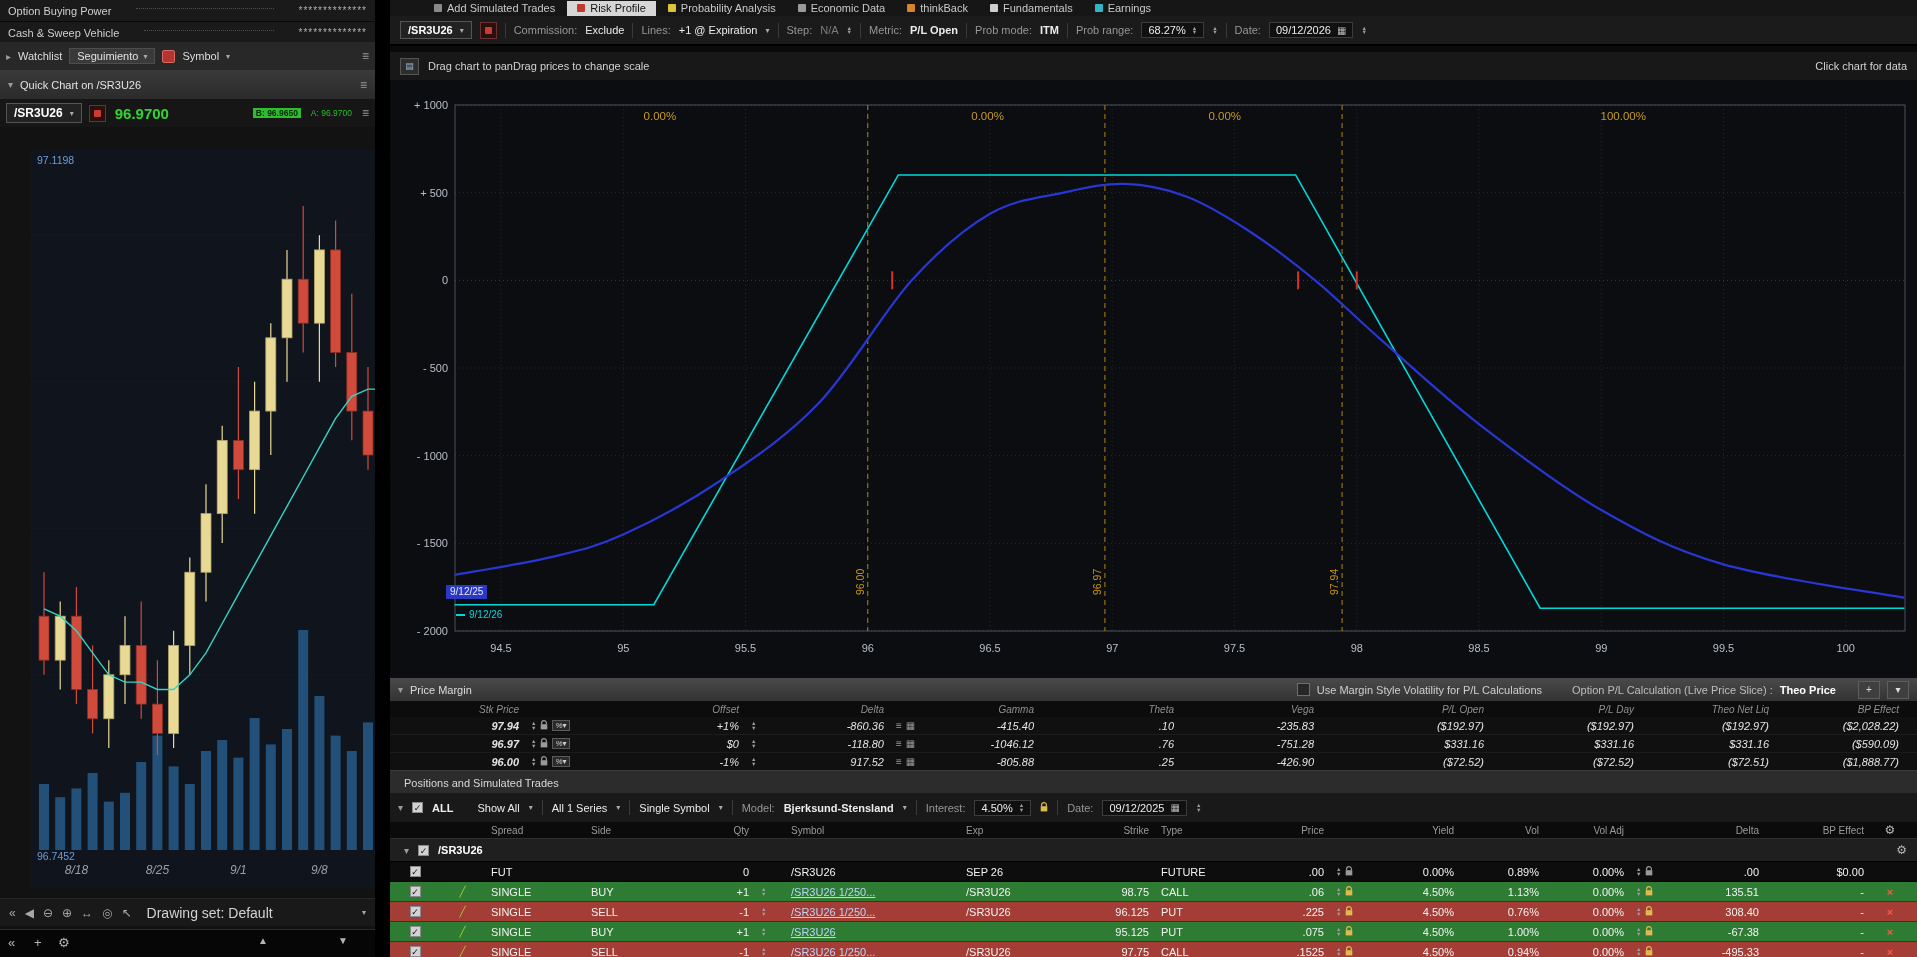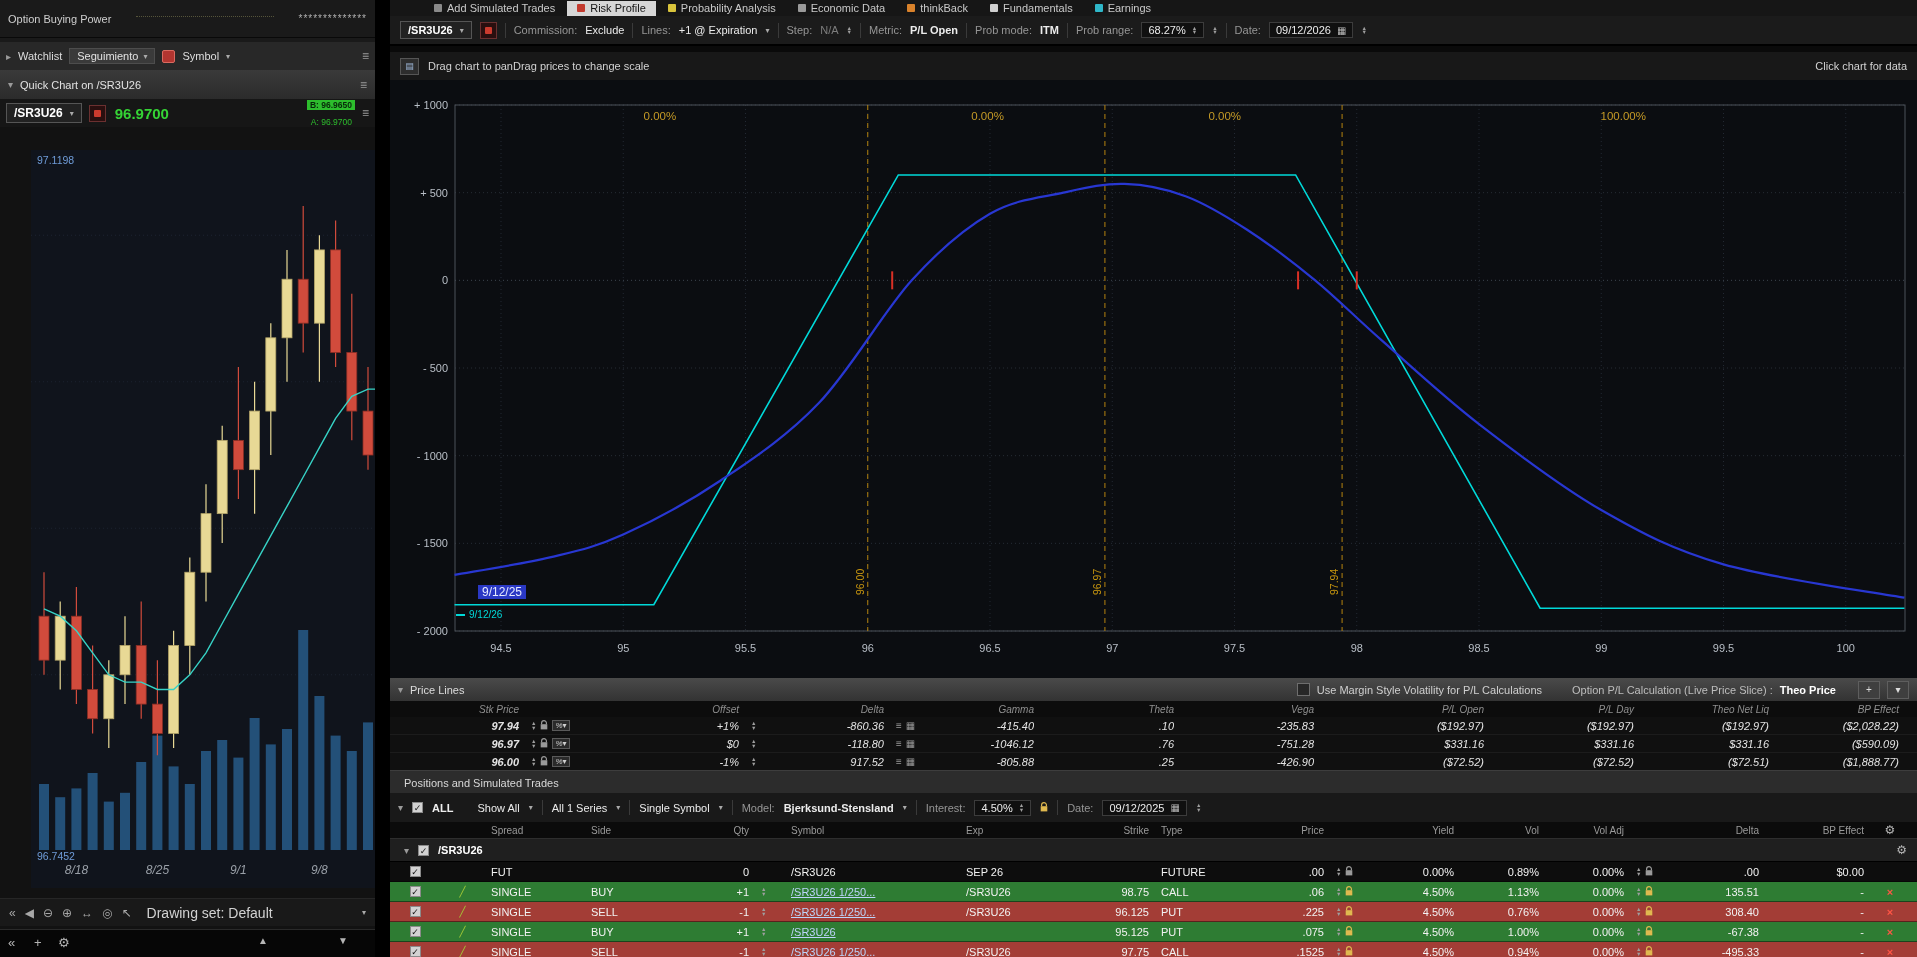--- a/index.html
+++ b/index.html
@@ -8,42 +8,42 @@
        -webkit-font-smoothing:antialiased;}
   .flex1{flex:1;}
   .burger{color:#9a9a9a;font-size:12px;cursor:pointer;}
   .dd{font-size:8px;color:#aaa;}
   .spin{display:inline-flex;flex-direction:column;justify-content:center;line-height:4.5px;font-size:5.5px;color:#9f9f9f;}
   .vsep{width:1px;height:15px;background:#3a3a3a;}
   .cb{width:11px;height:11px;background:#d2d2d2;border:1px solid #8a8a8a;color:#151515;
       font-size:9px;line-height:10px;text-align:center;font-weight:bold;box-sizing:border-box;}
   
   .left{position:absolute;left:0;top:0;width:375px;height:957px;background:#121212;}
-  .acct-row{height:21px;display:flex;align-items:center;padding:8px 8px;background:#1a1a1a;
+  .acct-row{height:21px;display:flex;align-items:center;padding:0 8px;background:#1a1a1a;
             border-bottom:1px solid #090909;font-size:11px;color:#cfcfcf;gap:19px;}
   .leader{flex:1;border-bottom:1px dotted #55543a;margin:0 6px 4px;}
   .acct-val{color:#b0b0b0;letter-spacing:1px;font-size:10px;}
   .wlbar{position:absolute;top:42px;left:0;right:0;height:28px;background:#282828;display:flex;
          align-items:center;padding:0 6px;gap:7px;font-size:11px;border-bottom:1px solid #0a0a0a;}
   .chev{color:#9a9a9a;font-size:10px;}
   .wl-tab{background:#3a3a3a;border:1px solid #4d4d4d;padding:1px 7px;display:flex;gap:5px;
           align-items:center;color:#e2e2e2;}
   .red-ico{width:11px;height:11px;background:#b23530;border:1px solid #d96a60;border-radius:2px;}
   .qcbar{position:absolute;top:70px;left:0;right:0;height:29px;background:linear-gradient(#3a3a3a,#2b2b2b);
          display:flex;align-items:center;gap:7px;padding:0 8px;font-size:11px;color:#e2e2e2;
          border-bottom:1px solid #080808;}
   .symrow{position:absolute;top:99px;left:0;right:0;height:28px;background:#161616;display:flex;
           align-items:center;gap:7px;padding:0 6px;}
   .symdd{background:#222;border:1px solid #555;padding:2px 7px;font-size:12px;font-weight:bold;
          color:#fff;display:flex;align-items:center;gap:7px;}
   .alert-btn{width:15px;height:15px;background:#2a0f0f;border:1px solid #6b3030;display:flex;
              align-items:center;justify-content:center;}
   .alert-dot{width:7px;height:7px;background:#cc3b2e;border-radius:1px;}
   .last{color:#35d435;font-weight:bold;font-size:15px;margin-left:2px;}
-  .ba{display:flex;flex-direction:column;align-items:flex-end;gap:7px;margin-left:auto;}
+  .ba{display:flex;flex-direction:row;align-items:flex-end;gap:7px;margin-left:auto;}
   .bid{background:#2dbd2d;color:#07290a;font-size:8.5px;padding:0 3px;font-weight:bold;}
   .ask{color:#2dbd2d;font-size:8.5px;padding:0 3px;}
   .descrow{position:absolute;top:127px;left:0;right:0;height:23px;background:#131313;display:flex;
            align-items:center;gap:3px;padding:0 4px;font-size:10.5px;}
   .chipA{background:#e6e6e6;color:#141414;font-weight:bold;padding:1px 6px;}
   .chip{background:#262626;color:#b9b9b9;padding:1px 6px;}
   .candle-area{position:absolute;top:150px;left:0;width:375px;height:738px;background:#10141c;margin-left:31px;}
   #candle-svg{position:absolute;left:0;top:0;width:375px;height:710px;}
   .hl{position:absolute;left:6px;top:4px;color:#6f9cd8;font-size:10.5px;}
   .ll{position:absolute;left:6px;top:700px;color:#6f9cd8;font-size:10.5px;}
@@ -70,21 +70,21 @@
   .bold{font-weight:bold;}
   .sunk{background:#101010;border:1px solid #3c3c3c;padding:1px 6px;color:#ececec;display:flex;
         align-items:center;gap:6px;}
   .cal{font-size:10px;color:#b9b9b9;}
   .hintbar{position:absolute;top:52px;left:0;right:0;height:28px;background:#181818;display:flex;
            align-items:center;gap:9px;padding:0 10px;font-size:11px;color:#d2d2d2;}
   .hint-ico{width:17px;height:15px;background:#2d2d2d;border:1px solid #555;color:#9db7d8;font-size:9px;
             display:flex;align-items:center;justify-content:center;}
   .riskchart{position:absolute;top:80px;left:0;width:1527px;height:598px;background:#0b0d11;text-align:center;}
   #risk-svg{position:absolute;inset:0;width:1527px;height:598px;}
-  .legendA{position:absolute;left:88px;top:505px;background:#2a38c4;color:#e6eaff;font-size:12px;
+  .legendA{position:absolute;left:56px;top:505px;background:#2a38c4;color:#e6eaff;font-size:10px;
            padding:0 4px;line-height:14px;}
   .legendB{position:absolute;left:66px;top:529px;color:#00d9d9;font-size:10px;display:flex;
            align-items:center;gap:4px;}
   .cyandash{width:9px;height:2px;background:#00d9d9;}
   .slicesbar{position:absolute;top:678px;left:0;right:0;height:23px;background:linear-gradient(#4a4a4a,#333);
              display:flex;align-items:center;gap:7px;padding:0 8px;font-size:11px;color:#dcdcdc;}
   .mini-cb{width:11px;height:11px;background:#272727;border:1px solid #6e6e6e;}
   .bar-btn{width:20px;height:16px;background:#3f3f3f;border:1px solid #5e5e5e;display:flex;
            align-items:center;justify-content:center;font-size:10px;color:#ddd;cursor:pointer;}
   .slices{position:absolute;top:701px;left:0;right:0;font-style:italic;}
@@ -434,21 +434,21 @@
         <span>9/12/25</span>
       </div>
       <div class="legendB">
         <span class="cyandash"></span>
         <span>9/12/26</span>
       </div>
     </div>
 
     <div class="slicesbar">
       <span class="chev">▾</span>
-      <span>Price Lines</span>
+      <span>Price Margin</span>
       <span class="flex1"></span>
       <span class="mini-cb"></span>
       <span style="color:#cfcfcf">Use Margin Style Volatility for P/L Calculations</span>
       <span style="width:16px"></span>
       <span style="color:#bdbdbd">Option P/L Calculation (Live Price Slice) : </span>
       <span class="bold" style="color:#fff">Theo Price</span>
       <span style="width:8px"></span>
       <span class="bar-btn">+</span>
       <span class="bar-btn">▾</span>
     </div>

